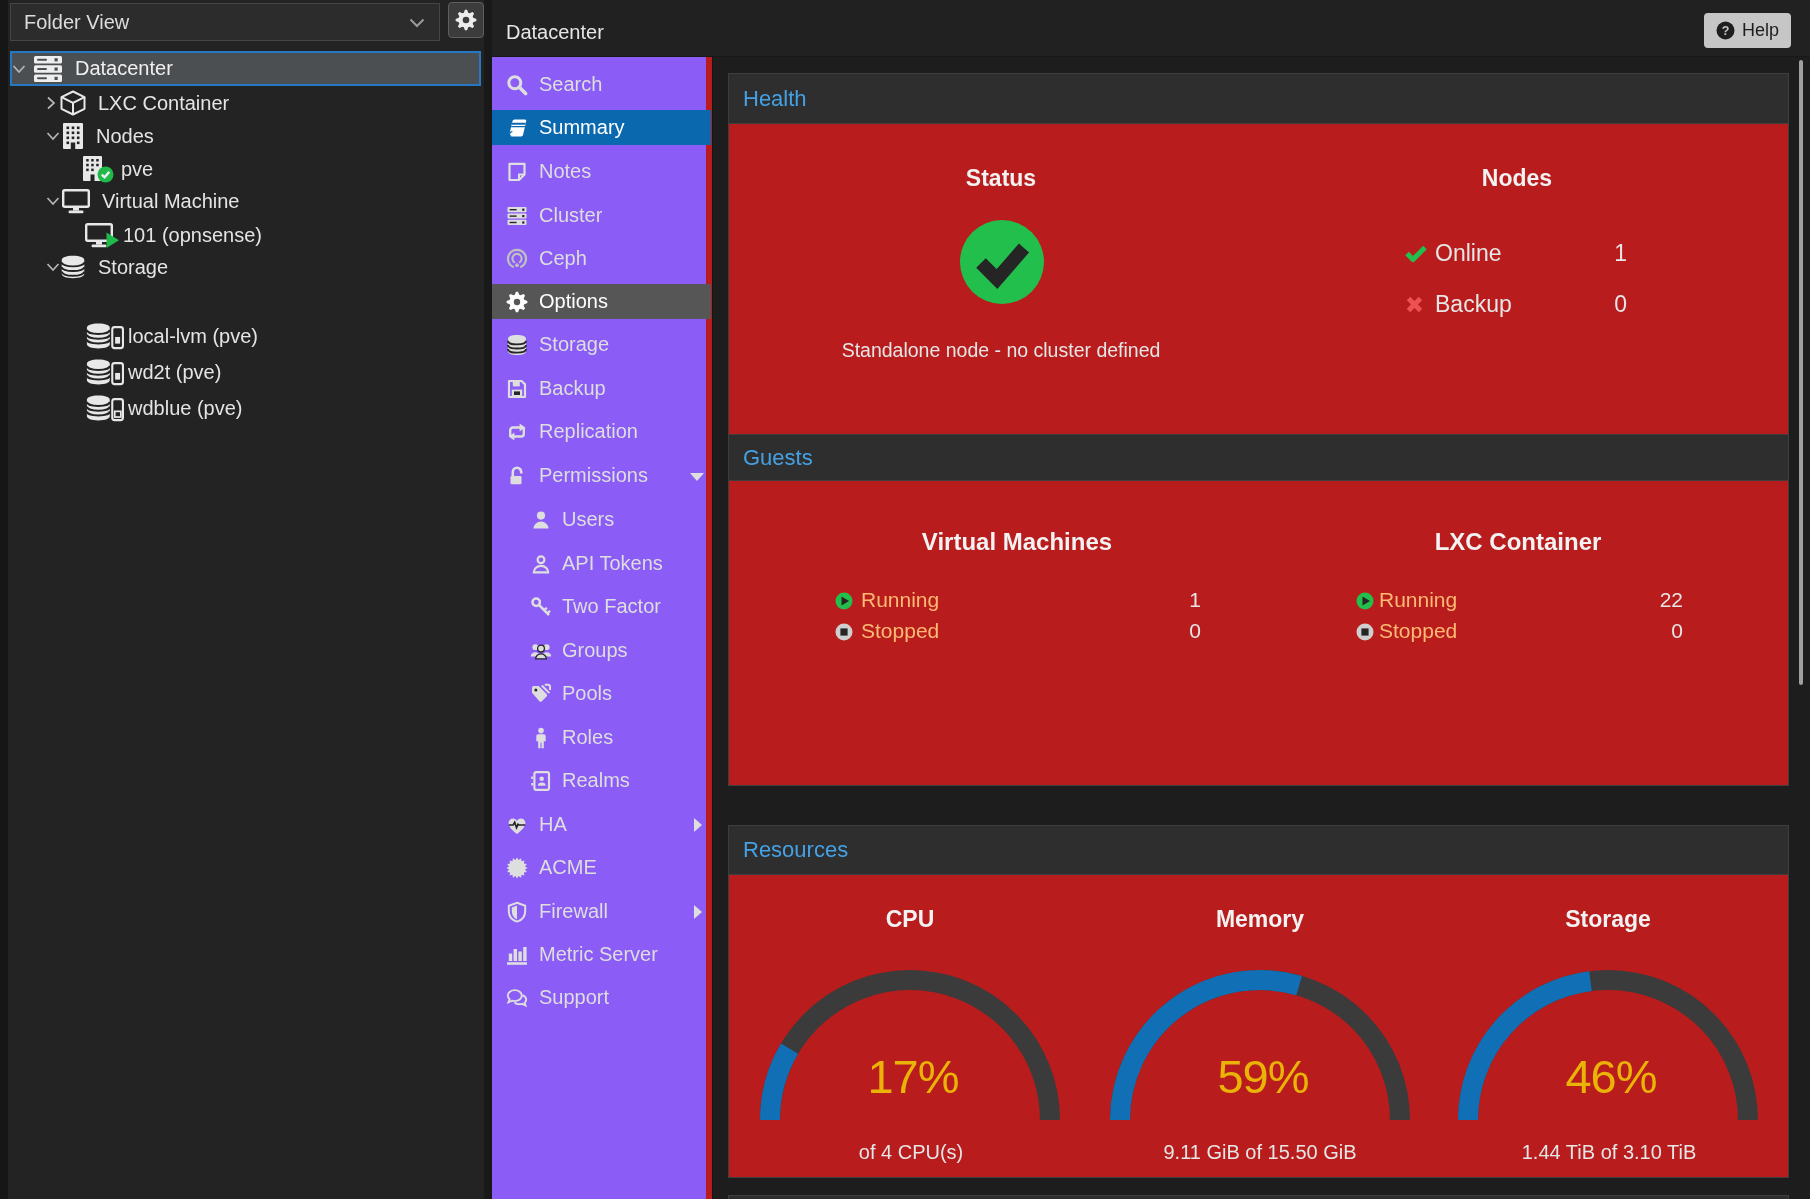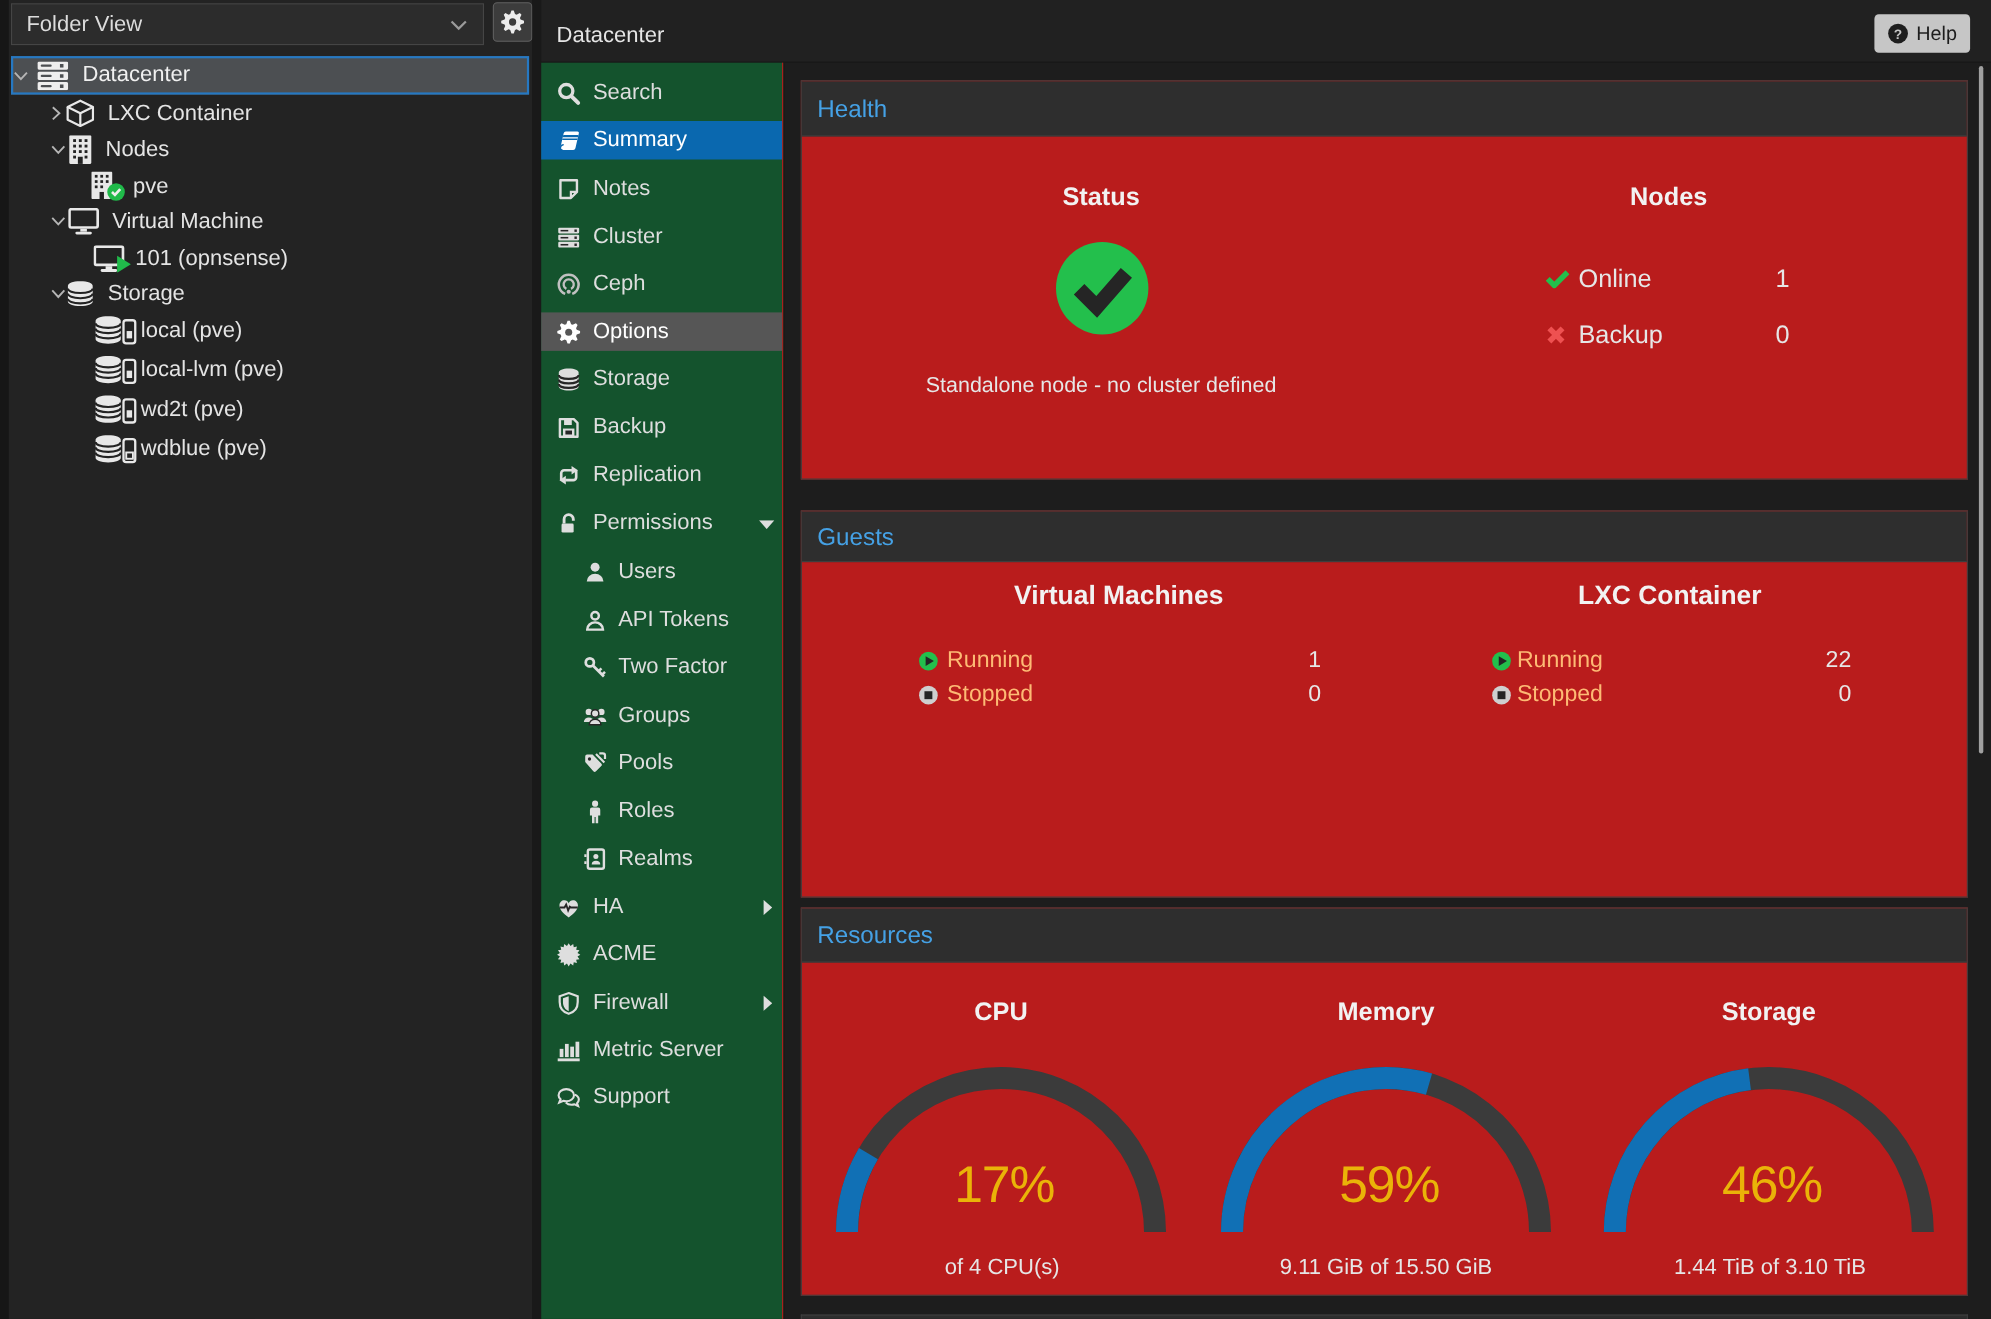--- a/index.html
+++ b/index.html
@@ -1,20 +1,20 @@
 <!DOCTYPE html>
 <html><head>
 <meta charset="utf-8">
 <style>
 *{box-sizing:border-box;margin:0;padding:0}
 body{width:1810px;height:1199px;background:#161616;font-family:"Liberation Sans",sans-serif;overflow:hidden;position:relative;color:#e3e3e3}
 #tree{position:absolute;left:8px;top:0;width:476px;height:1199px;background:#232323}
 #split{position:absolute;left:484px;top:0;width:8px;height:1199px;background:#191919}
 #titlebar{position:absolute;left:492px;top:0;width:1318px;height:57px;background:#212121;border-bottom:1px solid #181818}
-#menucol{position:absolute;left:492px;top:57px;width:220px;height:1142px;background:#14532d;border-right:1px solid #b91c1c}
+#menucol{position:absolute;left:492px;top:57px;width:220px;height:1142px;background:#8b5cf6;border-right:6px solid #b91c1c}
 #content{position:absolute;left:713px;top:57px;width:1097px;height:1142px;background:#1d1d1d}
 .trow{position:absolute;left:2px;width:471px;height:32px;display:flex;align-items:center;font-size:20px;color:#e4e4e4}
 #seltree{position:absolute;left:2px;top:51px;width:471px;height:35px;background:#4c4f52;border:2px solid #2678c2;display:flex;align-items:center;font-size:20px;color:#f0f0f0}
 .mi{position:absolute;left:0;height:35px;width:219px;display:flex;align-items:center;font-size:20px;color:#dedede}
 .mi svg{margin-left:14px;flex:none}
 .mi span{margin-left:11px;white-space:nowrap}
 .mi.sub svg{margin-left:38px}
 .mi.sub span{margin-left:10px}
 .mi.sel{background:#0a68af;color:#fff}
 .mi.opt{background:#565656;color:#fff}
@@ -150,33 +150,20 @@
   <svg style="margin-left:0px" width="26" height="24" viewBox="0 0 30 27">
         <path d="M15 0.5 C7 0.5 2 2.7 2 5.3 V21.7 C2 24.3 7 26.5 15 26.5 C23 26.5 28 24.3 28 21.7 V5.3 C28 2.7 23 0.5 15 0.5 Z" fill="#e8e8e8"></path>
         <g fill="none" stroke="#232323" stroke-width="2.2">
           <path d="M2 9.2 C2 11.8 7 14 15 14 C23 14 28 11.8 28 9.2" transform="translate(0,-1.2)"></path>
           <path d="M2 9.2 C2 11.8 7 14 15 14 C23 14 28 11.8 28 9.2" transform="translate(0,4.2)"></path>
           <path d="M2 9.2 C2 11.8 7 14 15 14 C23 14 28 11.8 28 9.2" transform="translate(0,9.6)"></path>
         </g>
       </svg>
   <span style="margin-left:12px">Storage</span>
  </div>
- <div class="trow" style="top:284px">
-  <svg style="margin-left:75px" width="41" height="28" viewBox="0 0 43 29">
-        <path d="M14 1.5 C6.6 1.5 2 3.5 2 5.9 V23.1 C2 25.5 6.6 27.5 14 27.5 C21.4 27.5 26 25.5 26 23.1 V5.9 C26 3.5 21.4 1.5 14 1.5 Z" fill="#e8e8e8"></path>
-        <g fill="none" stroke="#232323" stroke-width="2.1">
-          <path d="M2 9 C2 11.4 6.6 13.4 14 13.4 C21.4 13.4 26 11.4 26 9" transform="translate(0,-1)"></path>
-          <path d="M2 9 C2 11.4 6.6 13.4 14 13.4 C21.4 13.4 26 11.4 26 9" transform="translate(0,4)"></path>
-          <path d="M2 9 C2 11.4 6.6 13.4 14 13.4 C21.4 13.4 26 11.4 26 9" transform="translate(0,9)"></path>
-        </g>
-        <rect x="28.6" y="5.2" width="11.2" height="22" rx="2.5" fill="none" stroke="#e8e8e8" stroke-width="2.2"></rect>
-        <rect x="31.6" y="15.5" width="5.2" height="7" fill="#e8e8e8"></rect>
-      </svg>
-  <span style="margin-left:2px">local (pve)</span>
- </div>
  <div class="trow" style="top:320px">
   <svg style="margin-left:75px" width="41" height="28" viewBox="0 0 43 29">
         <path d="M14 1.5 C6.6 1.5 2 3.5 2 5.9 V23.1 C2 25.5 6.6 27.5 14 27.5 C21.4 27.5 26 25.5 26 23.1 V5.9 C26 3.5 21.4 1.5 14 1.5 Z" fill="#e8e8e8"></path>
         <g fill="none" stroke="#232323" stroke-width="2.1">
           <path d="M2 9 C2 11.4 6.6 13.4 14 13.4 C21.4 13.4 26 11.4 26 9" transform="translate(0,-1)"></path>
           <path d="M2 9 C2 11.4 6.6 13.4 14 13.4 C21.4 13.4 26 11.4 26 9" transform="translate(0,4)"></path>
           <path d="M2 9 C2 11.4 6.6 13.4 14 13.4 C21.4 13.4 26 11.4 26 9" transform="translate(0,9)"></path>
         </g>
         <rect x="28.6" y="5.2" width="11.2" height="22" rx="2.5" fill="none" stroke="#e8e8e8" stroke-width="2.2"></rect>
         <rect x="31.6" y="15.5" width="5.2" height="7" fill="#e8e8e8"></rect>
@@ -449,21 +436,21 @@
 <div class="val" style="left:1427px;top:240px">1</div>
 <svg style="position:absolute;left:1406px;top:296px" width="17" height="17" viewBox="0 0 17 17">
     <g stroke="#ee5151" stroke-width="5">
       <line x1="2.5" y1="2.5" x2="14.5" y2="14.5"></line>
       <line x1="14.5" y1="2.5" x2="2.5" y2="14.5"></line>
     </g>
   </svg>
 <div class="t1" style="left:1435px;top:291px">Backup</div>
 <div class="val" style="left:1427px;top:291px">0</div>
 
-<div class="panel" style="top:464px;height:352px">
+<div class="panel" style="top:434px;height:352px">
  <div style="height:46px;display:flex;align-items:center;padding-left:14px;background:#2e2e2e;border-bottom:1px solid #3e3e3e;color:#45a1e5;font-size:22px">Guests</div>
 </div>
 <div class="b1" style="left:1017px;top:528px;font-size:24px">Virtual Machines</div>
 <div class="b1" style="left:1518px;top:528px;font-size:24px">LXC Container</div>
 <svg style="position:absolute;left:835px;top:592px" width="18" height="18" viewBox="0 0 18 18">
     <circle cx="9" cy="9" r="8.5" fill="#23bf4c"></circle>
     <polygon points="6.5,4.6 14,9 6.5,13.4" fill="#252525"></polygon>
   </svg>
 <div class="t2" style="left:861px;top:588px">Running</div>
 <div class="val2" style="left:1001px;top:588px">1</div>

